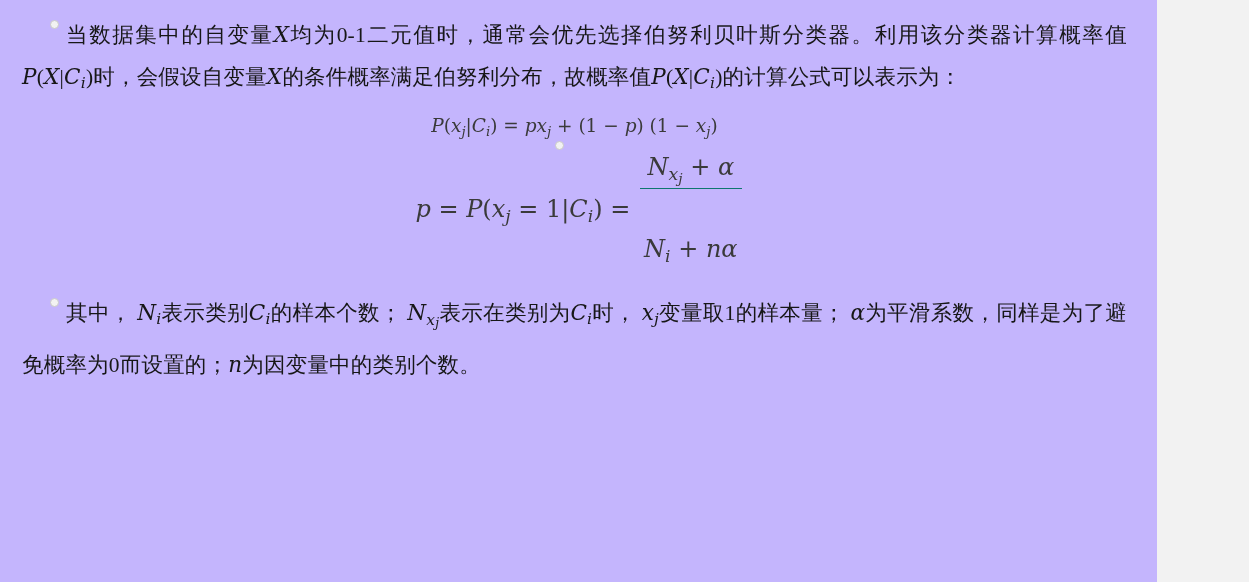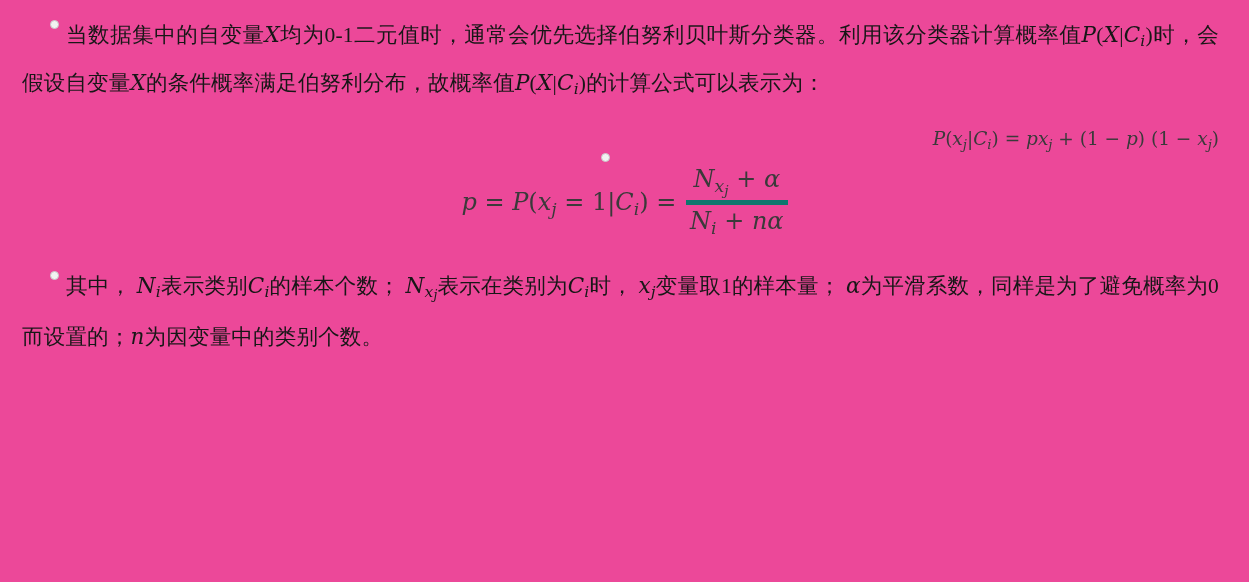--- a/index.html
+++ b/index.html
@@ -9,23 +9,23 @@
   body {
     width: 1249px;
     height: 582px;
     background: #f2f2f2;
     font-family: "Liberation Serif", serif;
     color: #1a1a1a;
     overflow: hidden;
   }
   .page {
     position: relative;
-    width: 1249px;
+    width: 1157px;
     height: 582px;
-    background: #ec4899;
+    background: #c4b5fd;
     box-sizing: border-box;
     padding: 6px 30px 0 22px;
   }
   .para {
     position: relative;
     font-size: 21.5px;
     line-height: 42px;
     text-align: justify;
     text-indent: 2.05em;
     letter-spacing: 0.2px;
@@ -53,22 +53,21 @@
 
   .formula {
     text-indent: 0;
     text-align: center;
     font-family: "DejaVu Serif", serif;
     color: #3a3a3a;
     position: relative;
   }
   .formula.f1 {
     font-size: 18.5px;
-    margin: 17px 0 4px 0;
-    text-align: right;
+    margin: 11px 0 4px 0;
   }
   .formula.f2 {
     font-size: 24px;
     margin: 14px 0 6px 0;
     padding-left: 10px;
   }
   .formula .bullet-mark-inline {
     position: absolute;
     left: 50%;
     margin-left: -20px;
@@ -94,28 +93,29 @@
     display: inline-block;
     vertical-align: middle;
     text-align: center;
     margin: 0 2px;
     position: relative;
     top: -1px;
   }
   .frac .num {
     display: block;
     padding: 0 4px 1px 4px;
-    border-bottom: 5px solid #0f766e;
+    border-bottom: 1px solid #0f766e;
     line-height: 1.25;
     text-align: center;
   }
   .frac .den {
     display: block;
     padding: 1px 4px 0 4px;
     line-height: 1.25;
+    margin-top: 44px;
   }
   .nowrap { white-space: nowrap; }
 </style>
 </head>
 <body>
 
 <div class="page">
 
   <p class="para p1">
     <span class="bullet-mark"></span>

